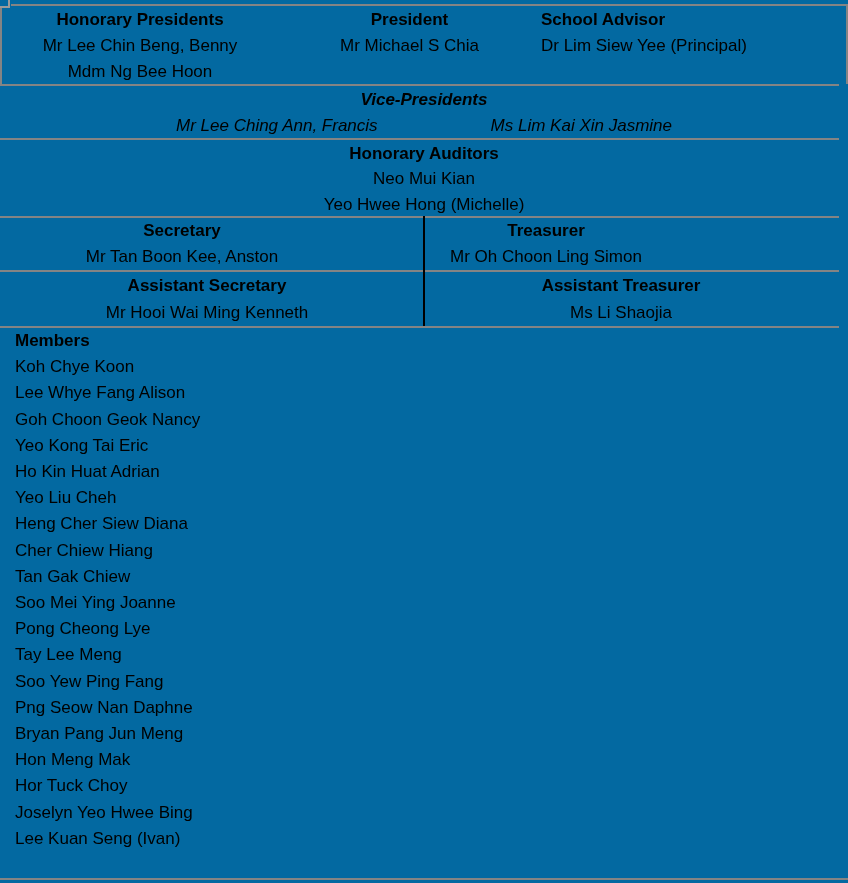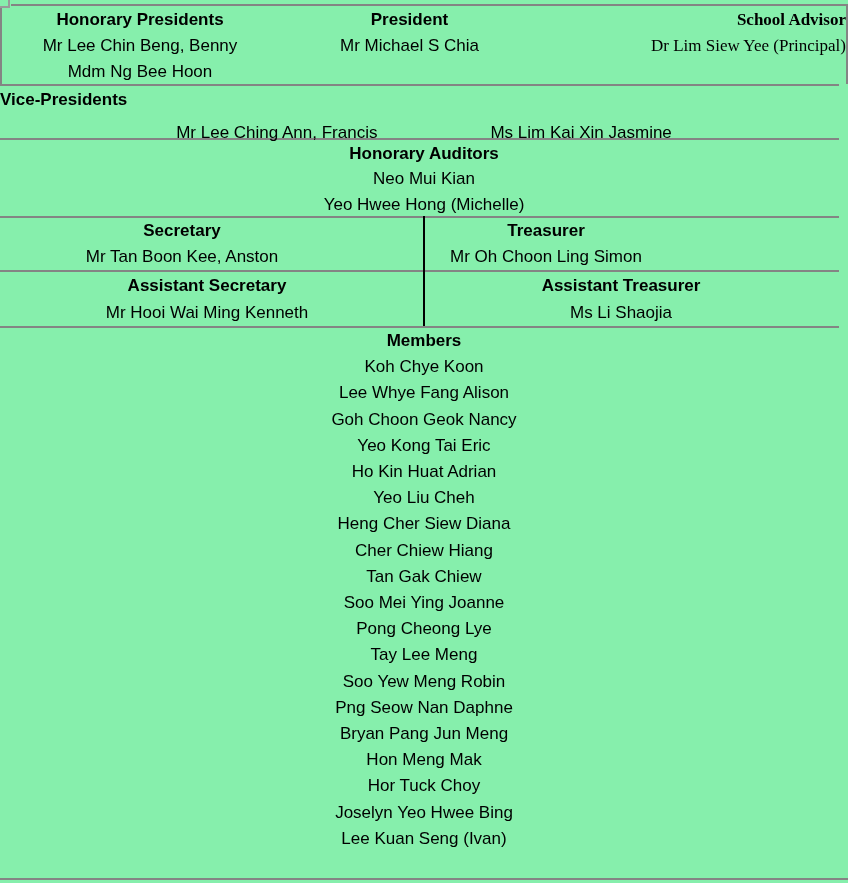--- a/index.html
+++ b/index.html
@@ -1,21 +1,21 @@
 <!DOCTYPE html>
 <html><head>
 <meta charset="utf-8">
 <style>
   * { margin: 0; padding: 0; box-sizing: border-box; }
   html, body { background: #ffffff; }
   .page {
     position: relative;
     width: 848px;
     height: 883px;
-    background: #86efac;
+    background: #0369a1;
     font-family: "Liberation Sans", "DejaVu Sans", sans-serif;
     font-size: 17px;
     color: #000000;
     overflow: hidden;
   }
   
   .rule { position: absolute; height: 2px; background: #848484; }
   .rule-top    { left: 11px; top: 4px;   width: 836px; }
   .rule-1      { left: 0;    top: 84px;  width: 839px; }
   .rule-2      { left: 0;    top: 138px; width: 839px; }
@@ -32,36 +32,36 @@
   .corner-h { position: absolute; left: 0;   top: 6px; width: 10px; height: 2px; background: #9a9a9a; }
   .corner-v { position: absolute; left: 8px; top: 0;   width: 2px;  height: 8px; background: #9a9a9a; }
 
   .title { font-weight: bold; }
   .line { white-space: nowrap; }
 
   
   .block-leadership { position: absolute; left: 2px; top: 7px; width: 844px; height: 77px; display: flex; line-height: 26px; }
   .col-hp { width: 276px; text-align: center; }
   .col-p  { width: 263px; text-align: center; }
-  .col-sa { flex: 1; text-align: right; font-family: Liberation Serif, serif; }
+  .col-sa { flex: 1; text-align: left; }
 
   
-  .block-vp { position: absolute; left: 0; top: 87px; width: 848px; height: 51px; line-height: 26px; }
-  .vp-names { display: flex; justify-content: center; gap: 113px; margin-top: 7px; }
+  .block-vp { position: absolute; left: 0; top: 87px; width: 848px; height: 51px; text-align: center; line-height: 26px; font-style: italic; }
+  .vp-names { display: flex; justify-content: center; gap: 113px; }
 
   
   .block-ha { position: absolute; left: 0; top: 141px; width: 848px; height: 97px; text-align: center; line-height: 25.3px; border-radius: 31px; }
 
   
   .block-off1 { position: absolute; left: 0; top: 218px; width: 728px; height: 52px; display: flex; line-height: 26px; }
   .block-off2 { position: absolute; left: 0; top: 272px; width: 828px; height: 54px; display: flex; line-height: 27px; }
   .half { width: 424px; text-align: center; }
 
   
-  .block-members { position: absolute; left: 0; top: 328px; width: 848px; height: 512px; text-align: center; line-height: 26.2px; }
+  .block-members { position: absolute; left: 0; top: 328px; width: 848px; height: 512px; line-height: 26.2px; padding-left: 15px; }
 </style>
 </head>
 <body>
 
 <div class="page">
 
   <div class="corner-h"></div>
   <div class="corner-v"></div>
 
   <div class="rule rule-top"></div>
@@ -134,21 +134,21 @@
     <div class="line">Goh Choon Geok Nancy</div>
     <div class="line">Yeo Kong Tai Eric</div>
     <div class="line">Ho Kin Huat Adrian</div>
     <div class="line">Yeo Liu Cheh</div>
     <div class="line">Heng Cher Siew Diana</div>
     <div class="line">Cher Chiew Hiang</div>
     <div class="line">Tan Gak Chiew</div>
     <div class="line">Soo Mei Ying Joanne</div>
     <div class="line">Pong Cheong Lye</div>
     <div class="line">Tay Lee Meng</div>
-    <div class="line">Soo Yew Meng Robin</div>
+    <div class="line">Soo Yew Ping Fang</div>
     <div class="line">Png Seow Nan Daphne</div>
     <div class="line">Bryan Pang Jun Meng</div>
     <div class="line">Hon Meng Mak</div>
     <div class="line">Hor Tuck Choy</div>
     <div class="line">Joselyn Yeo Hwee Bing</div>
     <div class="line">Lee Kuan Seng (Ivan)</div>
   </div>
 
 </div>
 

